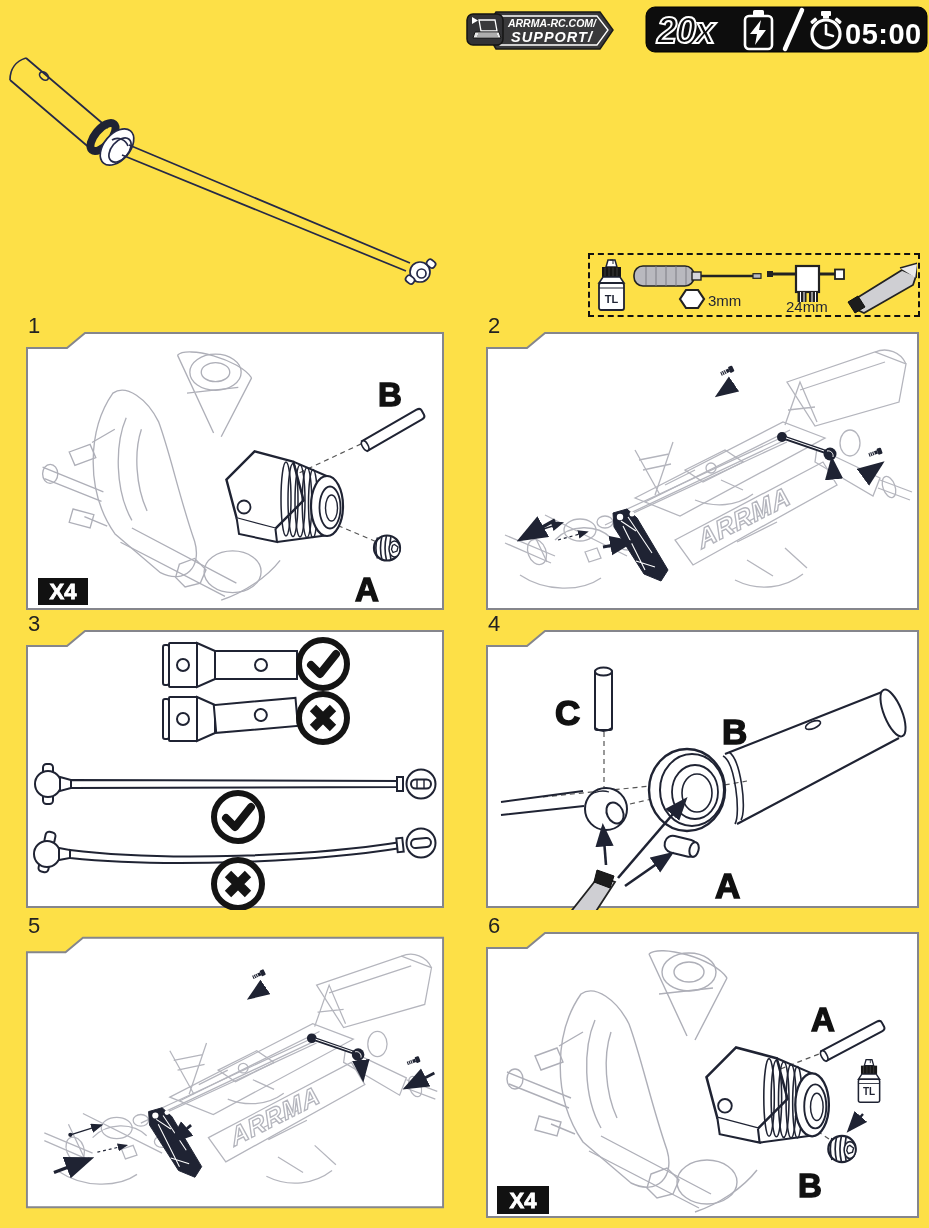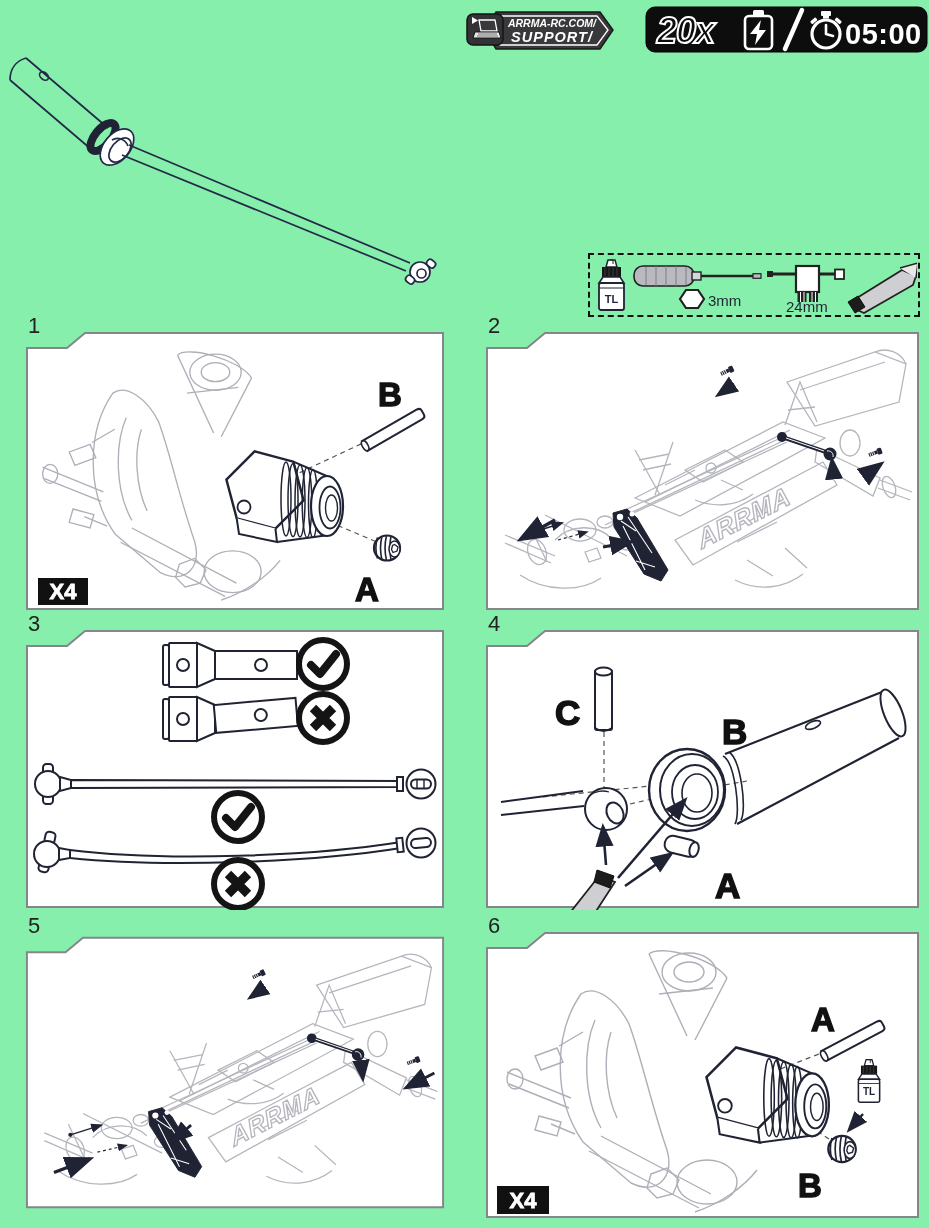--- a/index.html
+++ b/index.html
@@ -1,16 +1,16 @@
 <!DOCTYPE html>
 <html><head>
 <meta charset="utf-8">
 <style>
   html,body{margin:0;padding:0;background:#fff;}
-  .page{position:relative;width:929px;height:1228px;background:#86efac;overflow:hidden;
+  .page{position:relative;width:929px;height:1228px;background:#fde047;overflow:hidden;
         font-family:"Liberation Sans",sans-serif;color:#1f2333;}
   .abs{position:absolute;}
   .panel{position:absolute;}
   .panel svg{display:block;}
   .step-num{position:absolute;top:-15px;left:3px;font-size:22px;color:#222;line-height:1;}
   .defs-holder{position:absolute;width:0;height:0;overflow:hidden;}
   text{font-family:"Liberation Sans",sans-serif;}
 </style>
 </head>
 <body>

